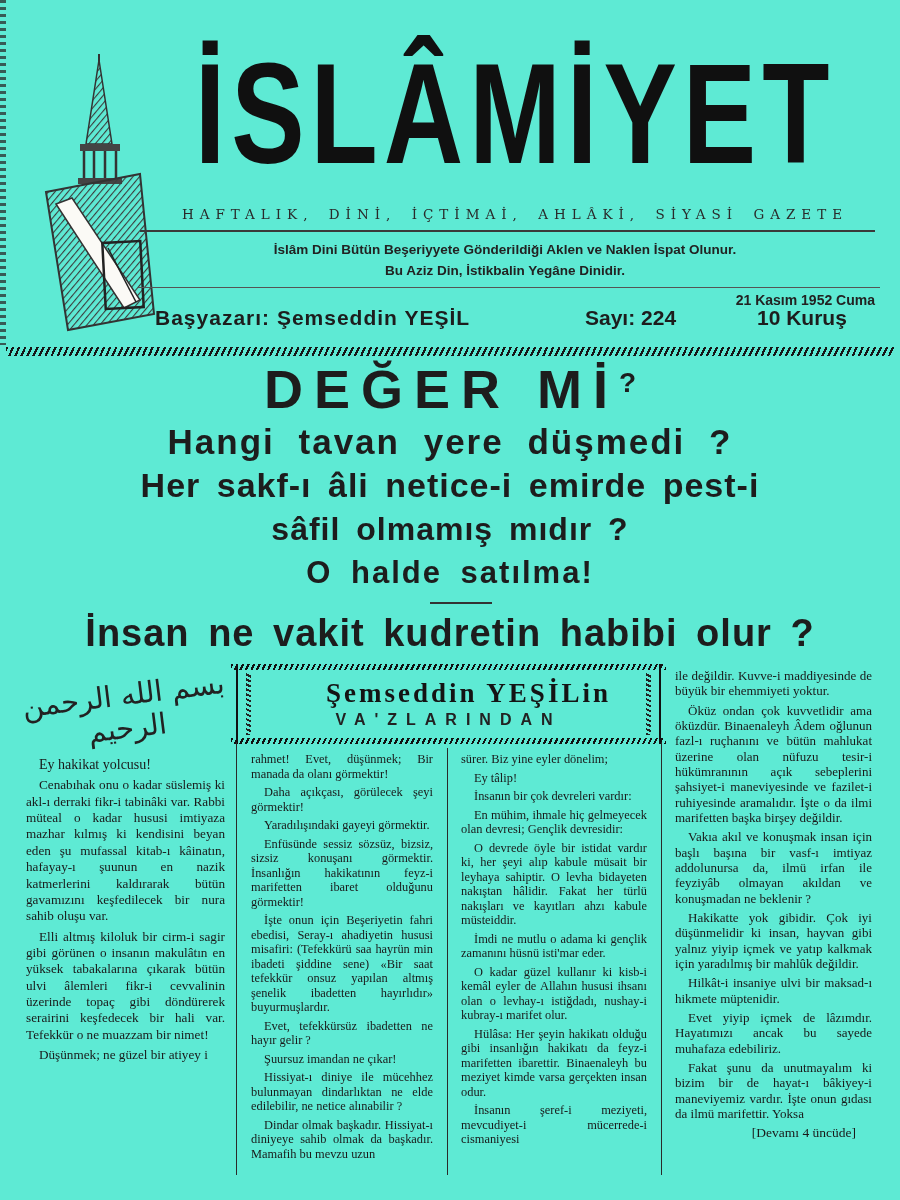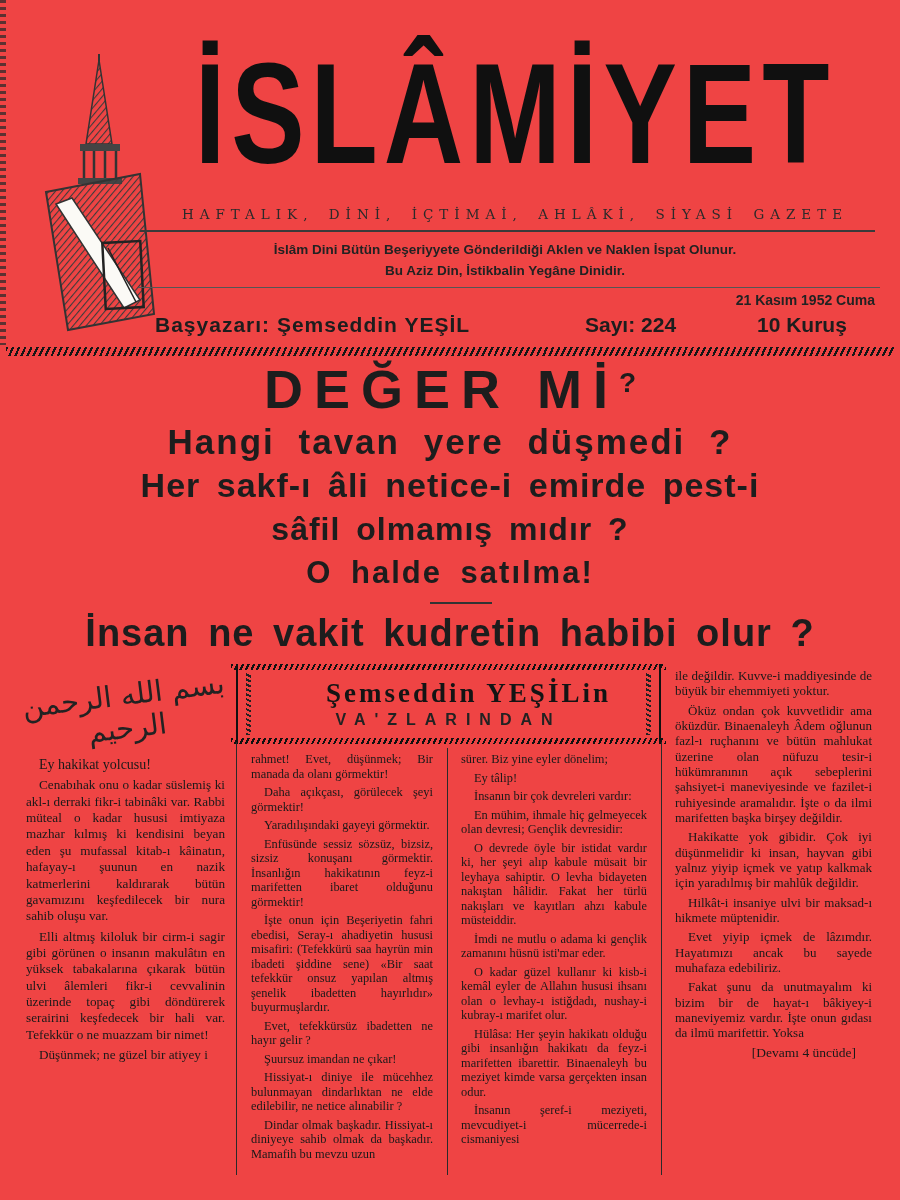--- a/index.html
+++ b/index.html
@@ -1,38 +1,38 @@
 <!DOCTYPE html>
 <html><head>
 <meta charset="utf-8">
 <style>
   html,body{margin:0;padding:0;}
   .page{
     position:relative; width:900px; height:1200px; overflow:hidden;
-    background:#ef4444; color:#1b1b1b;
+    background:#5eead4; color:#1b1b1b;
     font-family:"Liberation Serif", serif;
   }
   
   .scan-edge{position:absolute;left:0;top:0;width:6px;height:345px;
     background:repeating-linear-gradient(to bottom,#2b2b2b 0 3px, transparent 3px 7px);opacity:.75;}
   
   .mosque{position:absolute;left:28px;top:52px;width:135px;height:285px;}
   .title-wrap{position:absolute;left:150px;top:42px;width:730px;text-align:center;line-height:1;}
   .title-wrap span{display:inline-block;transform:scaleY(1.3);transform-origin:top center;
     font-family:"Liberation Sans", sans-serif;font-weight:800;font-size:110px;letter-spacing:6px;color:#101010;}
   .subtitle{position:absolute;left:150px;top:206px;width:730px;text-align:center;
     font-family:"DejaVu Serif", serif;font-size:13.5px;letter-spacing:6px;word-spacing:5px;color:#2a2a2a;}
   .rule{position:absolute;border-top:2px solid #3a3a3a;}
   .rule-subtitle{top:230px;left:140px;width:735px;}
   .rule-motto{top:287px;left:138px;width:742px;border-top-width:1.5px;border-top-color:#555;}
   .motto{position:absolute;left:160px;top:240px;width:690px;text-align:center;
     font-family:"Liberation Sans", sans-serif;font-weight:700;font-size:13.5px;line-height:1.55;color:#222;}
   .issue-date{position:absolute;top:292px;right:25px;font-family:"Liberation Sans", sans-serif;
     font-weight:700;font-size:14px;color:#222;}
-  .infobar{position:absolute;top:313px;left:0;width:880px;height:28px;
+  .infobar{position:absolute;top:306px;left:0;width:880px;height:28px;
     font-family:"Liberation Sans", sans-serif;font-weight:700;color:#1d1d1d;padding-left:12px;}
   .editor{position:absolute;left:155px;font-size:21px;letter-spacing:1px;}
   .issue-no{position:absolute;left:585px;font-size:21px;}
   .price{position:absolute;left:757px;font-size:21px;}
   .zigzag{position:absolute;top:347px;left:6px;width:888px;height:9px;
     background:repeating-linear-gradient(115deg,#161616 0 2.2px,transparent 2.2px 5.5px);}
   
   .hl{position:absolute;left:20px;width:860px;text-align:center;
     font-family:"Liberation Sans", sans-serif;font-weight:700;color:#1d1d1d;line-height:1;}
   .h-main{top:362px;font-size:54px;letter-spacing:11px;font-weight:700;}
@@ -176,20 +176,21 @@
     <p>O devrede öyle bir istidat vardır ki, her şeyi alıp kabule müsait bir leyhaya sahiptir. O levha bidayeten nakıştan hâlidir. Fakat her türlü nakışları ve kayıtları ahzı kabule müsteiddir.</p>
     <p>İmdi ne mutlu o adama ki gençlik zamanını hüsnü isti'mar eder.</p>
     <p>O kadar güzel kullanır ki kisb-i kemâl eyler de Allahın hususi ihsanı olan o levhay-ı istiğdadı, nushay-i kubray-ı marifet olur.</p>
     <p>Hülâsa: Her şeyin hakikatı olduğu gibi insanlığın hakikatı da feyz-i marifetten ibarettir. Binaenaleyh bu meziyet kimde varsa gerçekten insan odur.</p>
     <p>İnsanın şeref-i meziyeti, mevcudiyet-i mücerrede-i cismaniyesi</p>
   </div>
 
   <div class="col col4">
     <p class="cont">ile değildir. Kuvve-i maddiyesinde de büyük bir ehemmiyeti yoktur.</p>
     <p>Öküz ondan çok kuvvetlidir ama öküzdür. Binaenaleyh Âdem oğlunun fazl-ı ruçhanını ve bütün mahlukat üzerine olan nüfuzu tesir-i hükümranının açık sebeplerini şahsiyet-i maneviyesinde ve fazilet-i ruhiyesinde aramalıdır. İşte o da ilmi marifetten başka birşey değildir.</p>
+    <p>Vakıa akıl ve konuşmak insan için başlı başına bir vasf-ı imtiyaz addolunursa da, ilmü irfan ile feyziyâb olmayan akıldan ve konuşmadan ne beklenir ?</p>
     <p>Hakikatte yok gibidir. Çok iyi düşünmelidir ki insan, hayvan gibi yalnız yiyip içmek ve yatıp kalkmak için yaradılmış bir mahlûk değildir.</p>
     <p>Hilkât-i insaniye ulvi bir maksad-ı hikmete müptenidir.</p>
     <p>Evet yiyip içmek de lâzımdır. Hayatımızı ancak bu sayede muhafaza edebiliriz.</p>
     <p>Fakat şunu da unutmayalım ki bizim bir de hayat-ı bâkiyey-i maneviyemiz vardır. İşte onun gıdası da ilmü marifettir. Yoksa</p>
     <p class="devam">[Devamı 4 üncüde]</p>
   </div>
 
 </div>
 
 </body></html>

